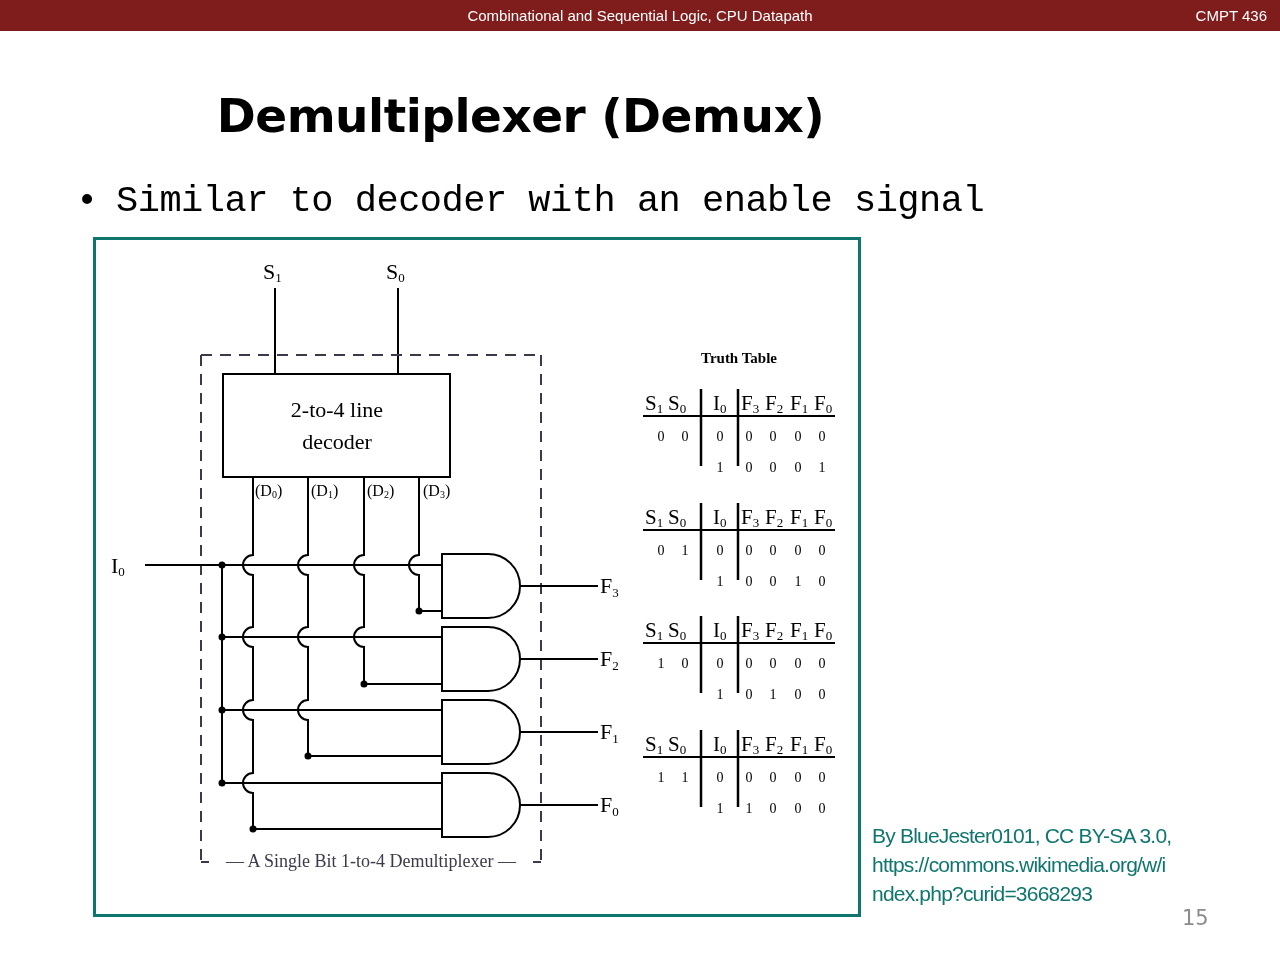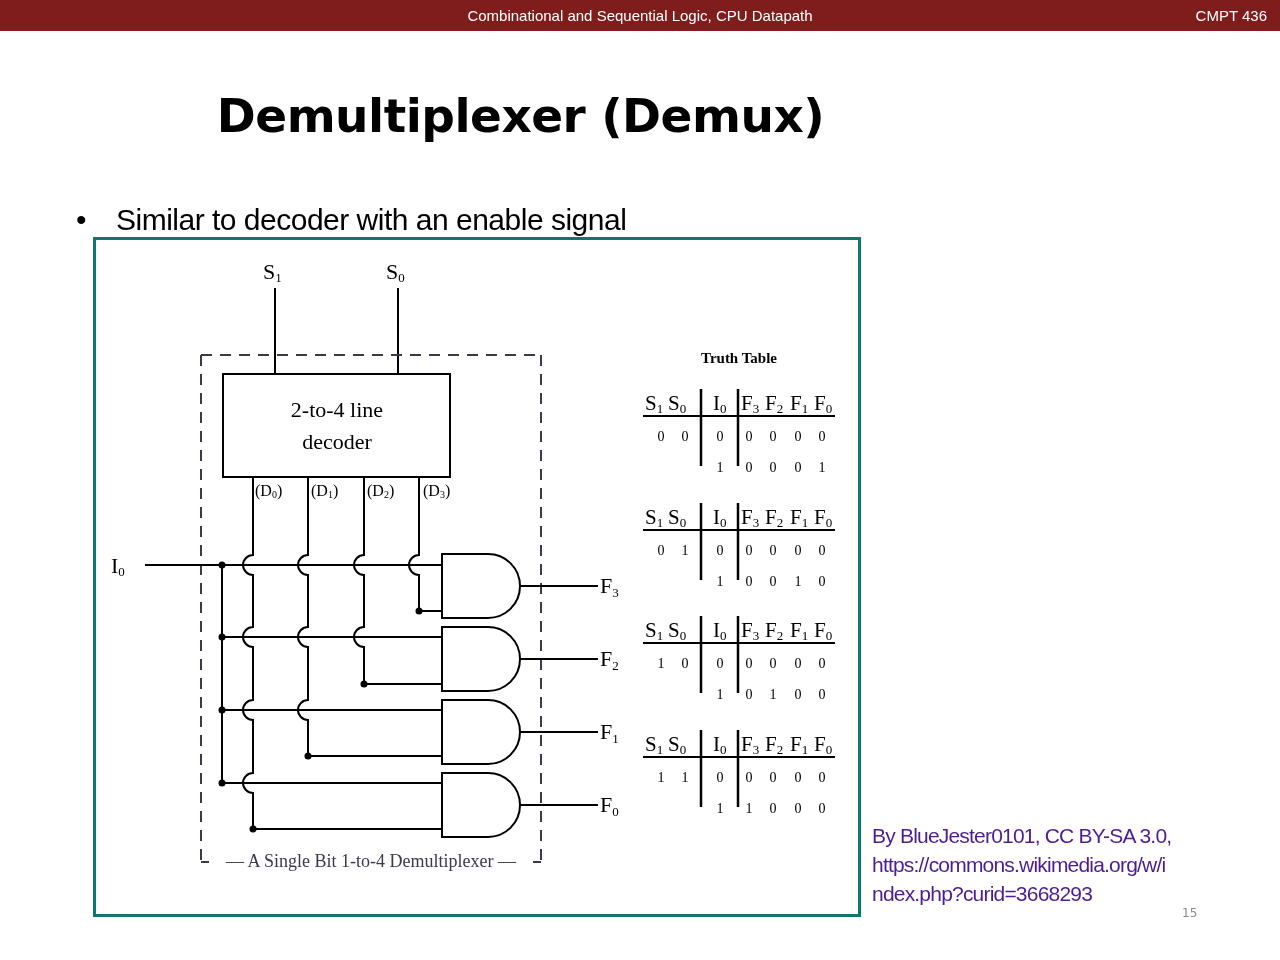--- a/index.html
+++ b/index.html
@@ -1,27 +1,27 @@
 <!DOCTYPE html>
 <html><head>
 <meta charset="utf-8">
 <style>
   html, body { margin: 0; padding: 0; }
   body { width: 1280px; height: 960px; background: #ffffff; position: relative; overflow: hidden; font-family: "Liberation Sans", sans-serif; }
   .topbar { position: absolute; left: 0; top: 0; width: 1280px; height: 31px; background: #7f1d1d; color: #ffffff; font-family: "Liberation Sans", sans-serif; font-size: 15px; }
   .topbar .course-title { position: absolute; left: 0; width: 1280px; top: 7px; text-align: center; }
   .topbar .course-code { position: absolute; right: 13px; top: 7px; }
   .slide-title { position: absolute; left: 0; width: 1041px; top: 88px; text-align: center; font-family: "DejaVu Sans", sans-serif; font-weight: bold; font-size: 47px; color: #000; letter-spacing: -0.5px; }
-  .bullet { position: absolute; left: 76px; top: 180px; font-family: Liberation Sans, sans-serif; font-size: 30px; color: #000; letter-spacing: -0.5px; margin-top: 23px; }
+  .bullet { position: absolute; left: 76px; top: 180px; font-family: Liberation Mono, monospace; font-size: 37px; color: #000; letter-spacing: -0.5px; }
   .bullet .dot { display: inline-block; width: 40px; }
   .figure { position: absolute; left: 93px; top: 237px; width: 762px; height: 674px; border: 3px solid #0f766e; background: #fff; }
   .figure svg { position: absolute; left: -3px; top: -3px; }
-  .credit { position: absolute; left: 872px; top: 821px; font-family: "Liberation Sans", sans-serif; font-size: 21px; line-height: 29px; color: #4c1d95; letter-spacing: -0.8px; width: 330px; }
+  .credit { position: absolute; left: 872px; top: 821px; font-family: "Liberation Sans", sans-serif; font-size: 21px; line-height: 29px; color: #0f766e; letter-spacing: -0.8px; width: 330px; }
   .credit div { white-space: nowrap; }
-  .page-num { position: absolute; left: 1182px; top: 906px; font-family: "DejaVu Sans", sans-serif; font-size: 12px; color: #8c8c8c; }
+  .page-num { position: absolute; left: 1182px; top: 906px; font-family: "DejaVu Sans", sans-serif; font-size: 21px; color: #8c8c8c; }
   svg text { font-family: "Liberation Serif", serif; }
 </style>
 </head>
 <body>
 
 <div class="topbar">
   <span class="course-title">Combinational and Sequential Logic, CPU Datapath</span>
   <span class="course-code">CMPT 436</span>
 </div>
 

